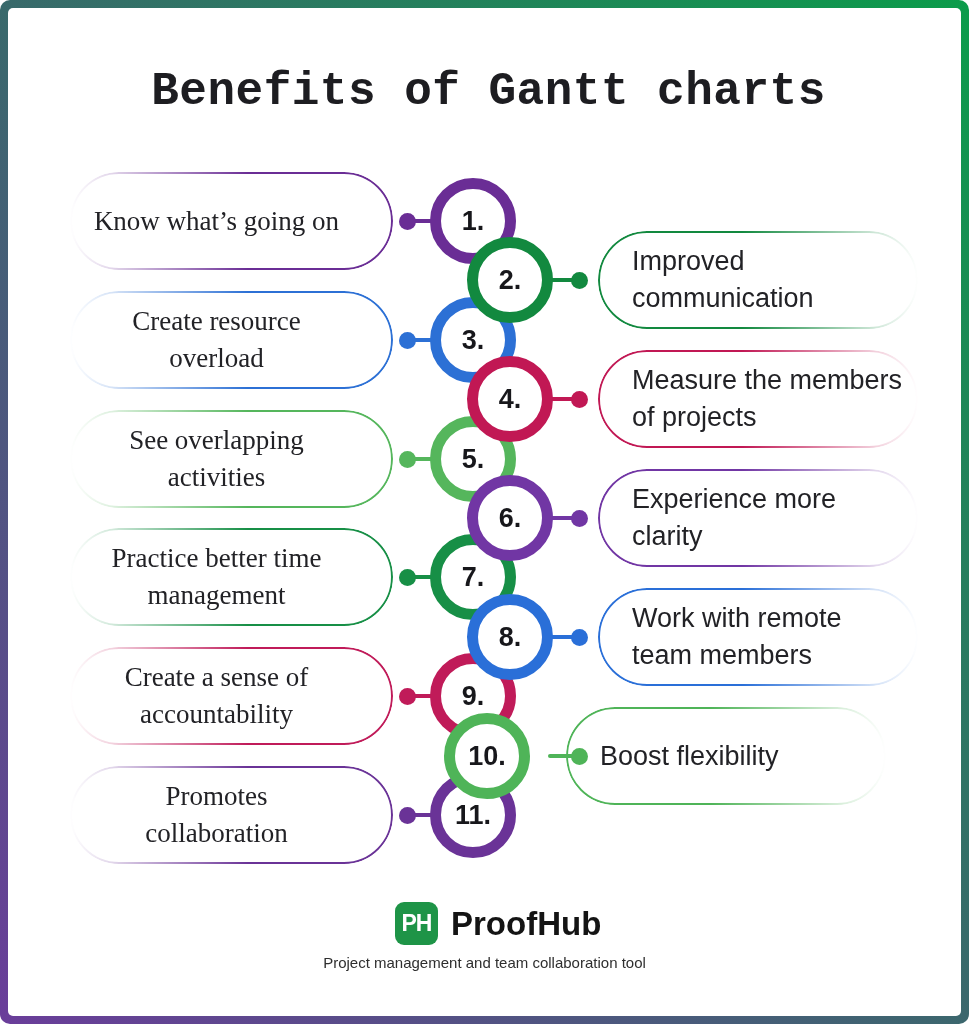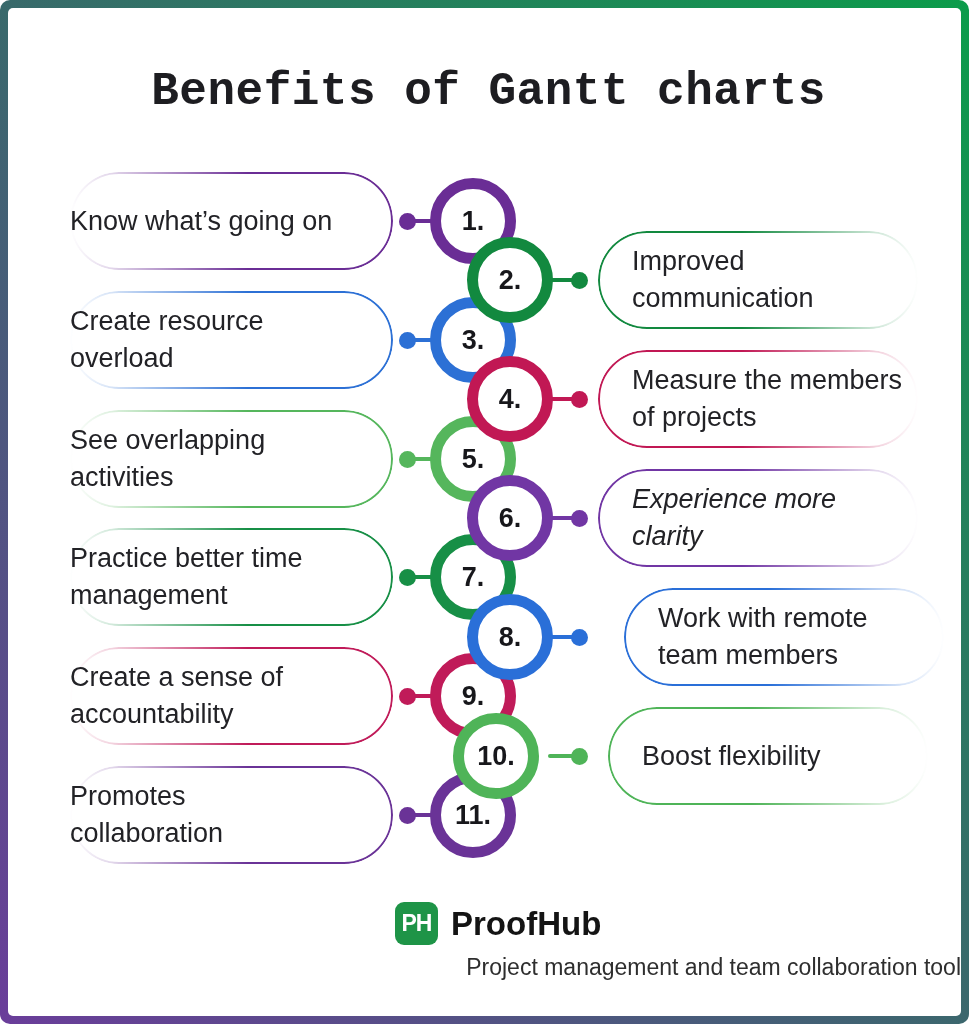--- a/index.html
+++ b/index.html
@@ -28,21 +28,21 @@
     mask-image:linear-gradient(90deg,transparent 0%,rgba(0,0,0,.18) 12%,#000 55%);
   }
   .pill.right .pill-border{
     -webkit-mask-image:linear-gradient(270deg,transparent 0%,rgba(0,0,0,.18) 12%,#000 55%);
     mask-image:linear-gradient(270deg,transparent 0%,rgba(0,0,0,.18) 12%,#000 55%);
   }
   .pill-text{
     position:absolute;inset:0;display:flex;flex-direction:column;justify-content:center;
     font-size:27px;line-height:37px;font-weight:500;color:#222226;
   }
-  .pill.left .pill-text{align-items:flex-start;padding-right:30px;}
+  .pill.left .pill-text{align-items:center;padding-right:30px;font-family:Liberation Serif, serif;}
   .pill.right .pill-text{align-items:flex-start;padding-left:34px;}
   .pill-text span:empty{display:none;}
   
   .cline{position:absolute;height:4px;background:var(--c);border-radius:2px;z-index:1;}
   .cdot{position:absolute;width:17px;height:17px;border-radius:50%;background:var(--c);z-index:1;}
   
   .numc{
     position:absolute;width:64px;height:64px;border-radius:50%;
     background:#fff;border:11px solid var(--c);
     display:flex;align-items:center;justify-content:center;
@@ -54,22 +54,22 @@
   .logo{
     position:absolute;left:387px;top:894px;width:43px;height:43px;border-radius:9px;
     display:flex;align-items:center;justify-content:center;
     color:#fff;font-size:23px;font-weight:800;letter-spacing:-1px;
   }
   .brand{
     position:absolute;left:443px;top:894px;height:43px;line-height:43px;
     font-size:33px;font-weight:700;color:#141414;
   }
   .tagline{
-    position:absolute;top:946px;left:0;width:100%;text-align:right;
-    font-size:23px;color:#2e2e2e;
+    position:absolute;top:946px;left:0;width:100%;text-align:center;
+    font-size:15px;color:#2e2e2e;
   }
 </style>
 </head>
 <body>
 
 <div id="canvas">
   <div id="panel">
 
     <div class="title">Benefits of Gantt charts</div>
 
@@ -115,61 +115,61 @@
     <div class="pill left" style="left:62px;top:402px;width:323px;">
       <div class="pill-border" style="--c: #55b65c;"></div>
       <div class="pill-text">
         <span>See overlapping</span>
           <span>activities</span>
       </div>
     </div>
     <div class="cline" style="left: 398px; top: 449px; width: 30px; --c: #55b65c;"></div>
     <div class="cdot" style="left: 391px; top: 443px; --c: #55b65c;"></div>
 
-    <div class="pill right" style="left:590px;top:461px;width:320px;font-style:italic;">
+    <div class="pill right" style="left:590px;top:461px;width:320px;">
       <div class="pill-border" style="--c: #7136a4;"></div>
       <div class="pill-text">
         <span>Experience more</span>
           <span>clarity</span>
       </div>
     </div>
     <div class="cline" style="left: 540px; top: 508px; width: 32px; --c: #7136a4;"></div>
     <div class="cdot" style="left: 563px; top: 502px; --c: #7136a4;"></div>
 
     <div class="pill left" style="left:62px;top:520px;width:323px;">
       <div class="pill-border" style="--c: #178f46;"></div>
       <div class="pill-text">
         <span>Practice better time</span>
           <span>management</span>
       </div>
     </div>
     <div class="cline" style="left: 398px; top: 567px; width: 30px; --c: #178f46;"></div>
     <div class="cdot" style="left: 391px; top: 561px; --c: #178f46;"></div>
 
-    <div class="pill right" style="left:616px;top:580px;width:320px;text-align:center;">
+    <div class="pill right" style="left:590px;top:580px;width:320px;text-align:center;">
       <div class="pill-border" style="--c: #2a6fd8;"></div>
       <div class="pill-text">
         <span>Work with remote</span>
           <span>team members</span>
       </div>
     </div>
     <div class="cline" style="left: 540px; top: 627px; width: 32px; --c: #2a6fd8;"></div>
     <div class="cdot" style="left: 563px; top: 621px; --c: #2a6fd8;"></div>
 
     <div class="pill left" style="left:62px;top:639px;width:323px;">
       <div class="pill-border" style="--c: #c01b59;"></div>
       <div class="pill-text">
         <span>Create a sense of</span>
           <span>accountability</span>
       </div>
     </div>
     <div class="cline" style="left: 398px; top: 686px; width: 30px; --c: #c01b59;"></div>
     <div class="cdot" style="left: 391px; top: 680px; --c: #c01b59;"></div>
 
-    <div class="pill right" style="left:600px;top:699px;width:320px;">
+    <div class="pill right" style="left:558px;top:699px;width:320px;">
       <div class="pill-border" style="--c: #4fb458;"></div>
       <div class="pill-text">
         <span>Boost flexibility</span>
       </div>
     </div>
     <div class="cline" style="left: 540px; top: 746px; width: 32px; --c: #4fb458;"></div>
     <div class="cdot" style="left: 563px; top: 740px; --c: #4fb458;"></div>
 
     <div class="pill left" style="left:62px;top:758px;width:323px;">
       <div class="pill-border" style="--c: #6a3397;"></div>
@@ -201,21 +201,21 @@
       </div>
     <div class="numc odd" style="left: 422px; top: 526px; --c: #178f46;">
         <span>7.</span>
       </div>
     <div class="numc even" style="left: 459px; top: 586px; --c: #2a6fd8;">
         <span>8.</span>
       </div>
     <div class="numc odd" style="left: 422px; top: 645px; --c: #c01b59;">
         <span>9.</span>
       </div>
-    <div class="numc even" style="left: 445px; top: 705px; --c: #4fb458;">
+    <div class="numc even" style="left: 436px; top: 705px; --c: #4fb458;">
         <span>10.</span>
       </div>
     <div class="numc odd" style="left: 422px; top: 764px; --c: #6a3397;">
         <span>11.</span>
       </div>
 
     <div class="logo" style="background-color: rgb(30, 148, 71);">PH</div>
     <div class="brand">ProofHub</div>
     <div class="tagline">Project management and team collaboration tool</div>
 

